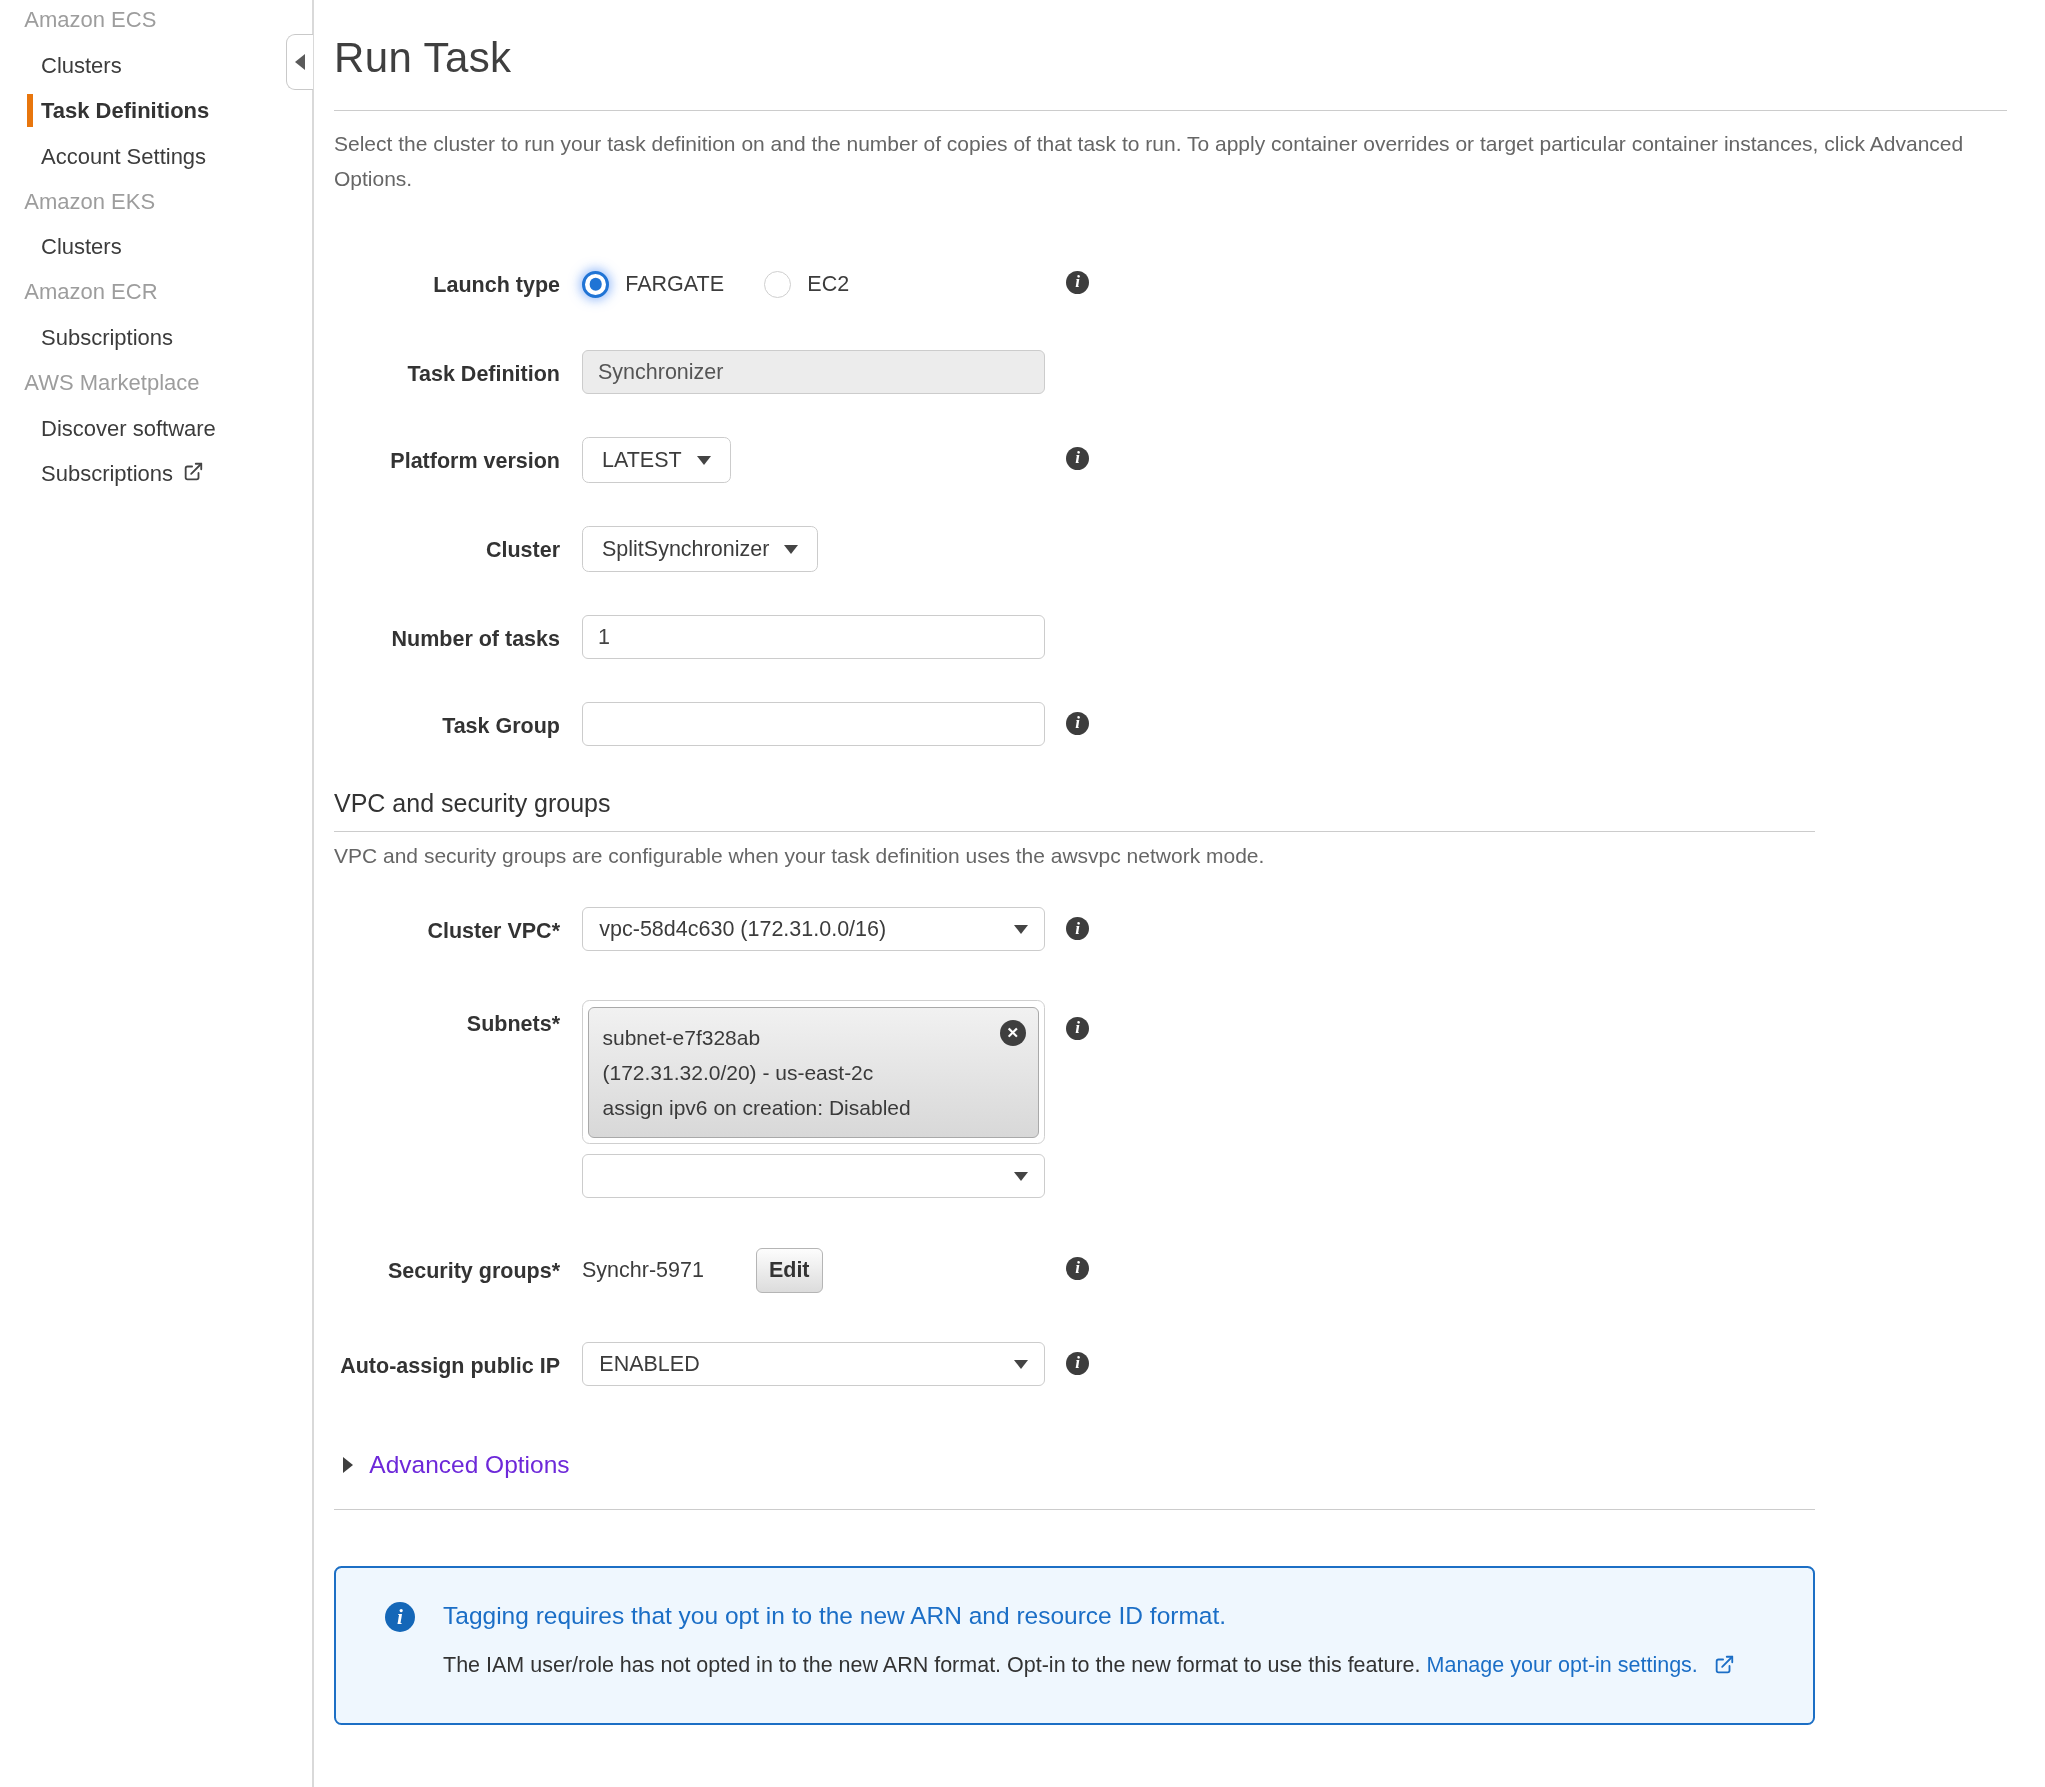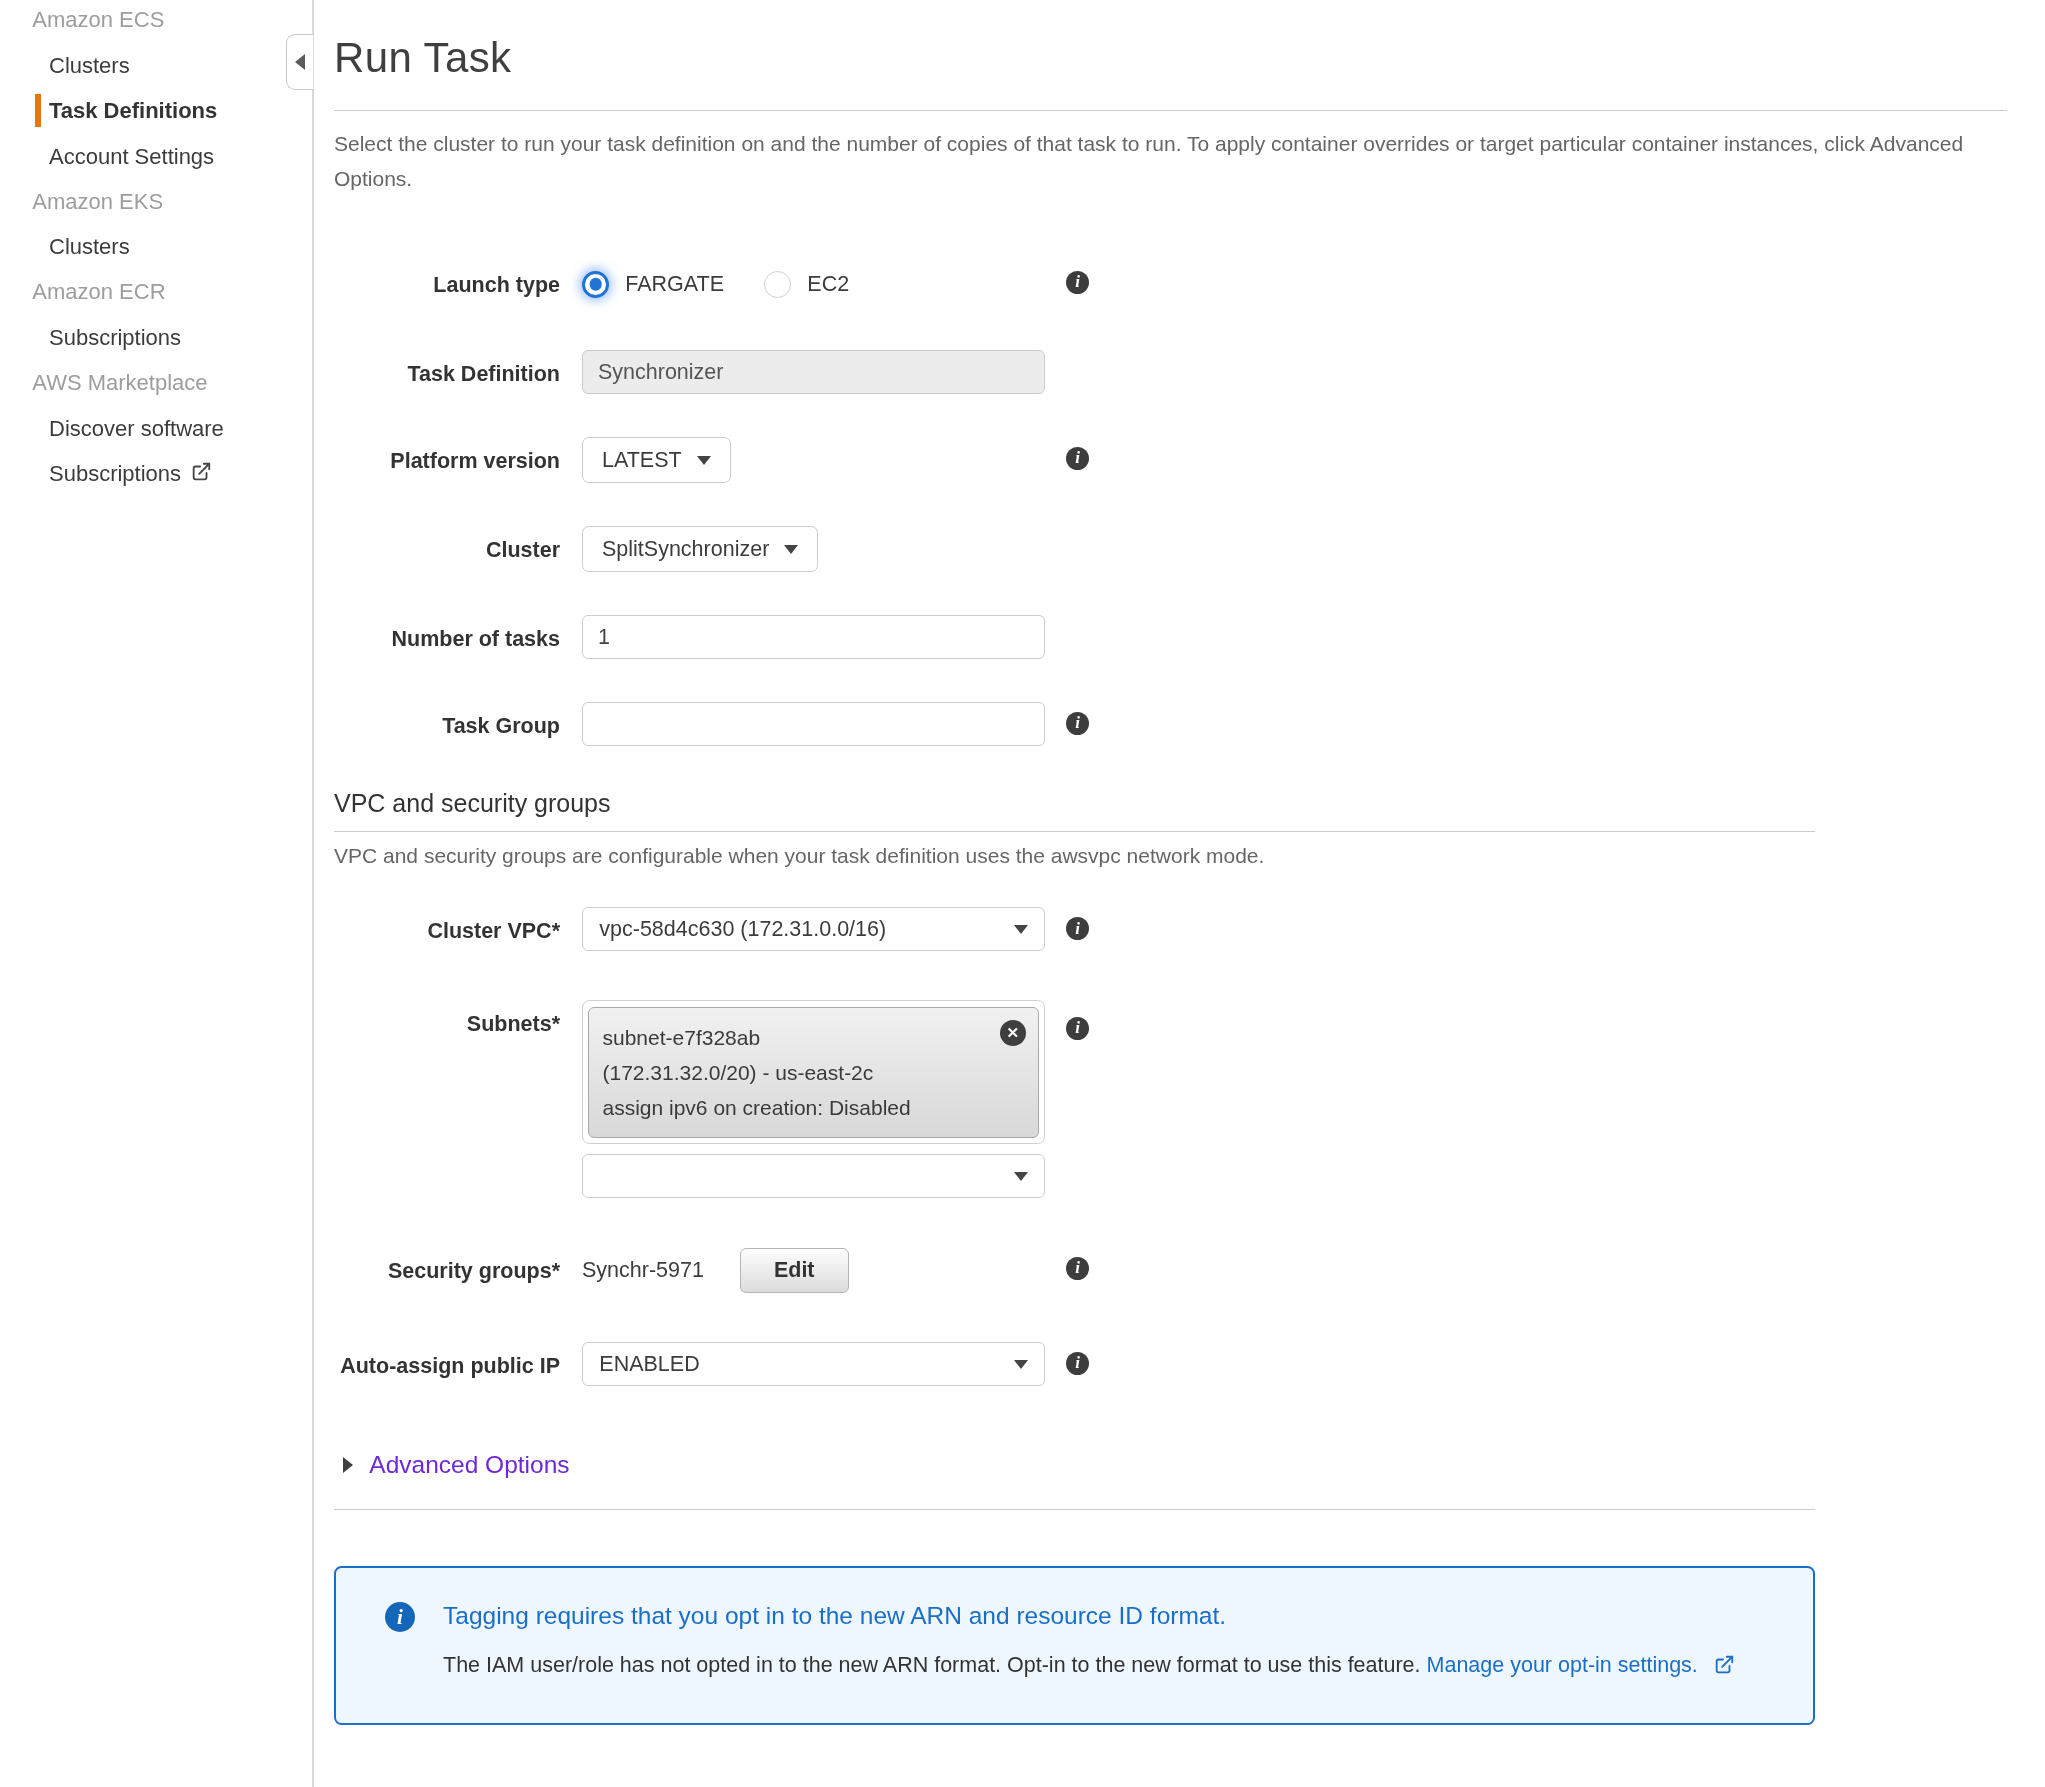--- a/index.html
+++ b/index.html
@@ -4,21 +4,21 @@
 <style>
   * { box-sizing: border-box; }
   html,body { margin:0; padding:0; }
   body {
     width:2046px; height:1788px; position:relative;
     background:#ffffff; font-family:"Liberation Sans", sans-serif;
     color:#333; overflow:hidden;
   }
 
   
-  .sidebar { position:absolute; left:16px; top:0; width:312px; height:1788px; background:#fff; }
+  .sidebar { position:absolute; left:8px; top:0; width:312px; height:1788px; background:#fff; }
   .sidebar-rule { position:absolute; left:312px; top:0; width:1.5px; height:1788px; background:#d9d9d9; }
   .nav { padding-top:3px; font-size:22px; }
   .nav-header { color:#9d9d9d; padding-left:16.3px; height:33px; line-height:33px; margin-top:12px; }
   .nav-header:first-child { margin-top:0; }
   .nav-item { position:relative; color:#3c3c3c; padding-left:33px; height:33px; line-height:33px; margin-top:12.6px; cursor:pointer; }
   .nav-item.active { font-weight:bold; color:#333; }
   .nav-item.active::before { content:''; position:absolute; left:18.5px; top:0px; bottom:0px; width:6px; background:#e8760d; }
   .ext-icon { display:inline-block; vertical-align:-2.2px; margin-left:9px; }
 
   .collapse-tab {
@@ -93,23 +93,23 @@
     position:absolute; top:12px; right:12px; width:26px; height:26px; border-radius:50%;
     background:#3f3f3f; color:#fff; display:flex; align-items:center; justify-content:center;
     font-size:15px; font-weight:bold; cursor:pointer;
   }
   .dd-empty { margin-top:10.4px; }
 
   
   .sg-line { display:flex; align-items:center; height:46px; }
   .sg-value { font-size:21.5px; color:#3c3c3c; }
   .edit-btn {
-    margin-left:36px; background:linear-gradient(#fdfdfd,#dcdcdc); border:1.5px solid #b5b5b5; border-radius:6px;
+    margin-left:52px; background:linear-gradient(#fdfdfd,#dcdcdc); border:1.5px solid #b5b5b5; border-radius:6px;
     font-family:"Liberation Sans", sans-serif; font-weight:bold; font-size:21.5px; color:#333;
-    padding:9px 33px; cursor:pointer;
+    padding:9px 12px; cursor:pointer;
   }
 
   
   .section-head { font-size:25px; color:#333; }
   .section-rule { border:none; border-top:1.5px solid #cccccc; margin:13.3px 0 0 0; width:1481px; }
   .section-desc { font-size:21px; color:#666; margin-top:12px; width:1481px; }
   .vpc-form { margin-top:39px; }
   .row-gap-lg { margin-bottom:49px; }
 
   

